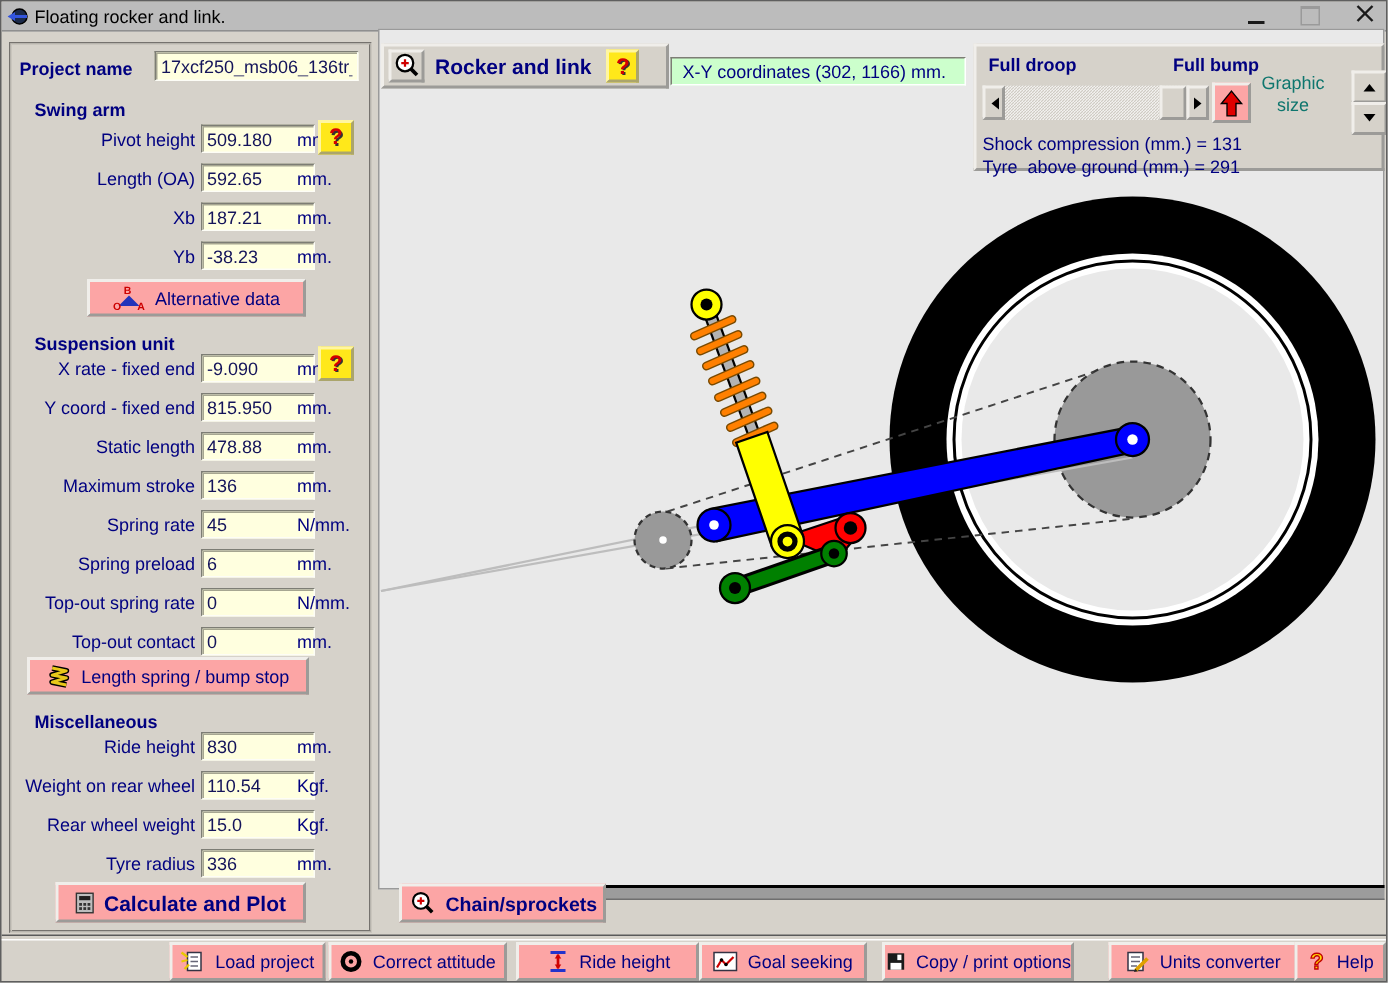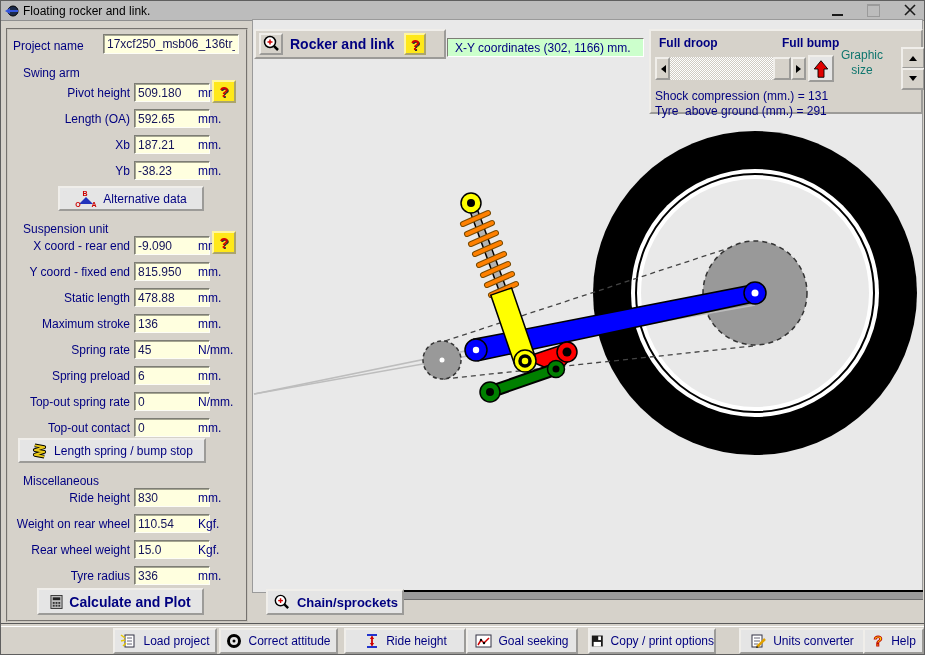--- a/index.html
+++ b/index.html
@@ -6,27 +6,27 @@
   #win{position:relative;width:925px;height:655px;background:#D6D2CA;font-family:"Liberation Sans",sans-serif;
        box-sizing:border-box;border:1px solid #5f5f5f;overflow:hidden;}
   
   .titlebar{position:absolute;left:0;top:0;width:100%;height:19px;background:#BCBCBC;border-bottom:1px solid #8f8f8f;
             display:flex;align-items:center;}
   .appicon{margin:1px 4px 0 4px;display:inline-flex;}
   .title{font-size:12px;color:#000;}
   .tbtns{position:absolute;right:8px;top:2px;display:flex;gap:24px;align-items:center;height:15px;}
   .minglyph{width:11px;height:2px;background:#1a1a1a;margin-top:9px;}
   .maxglyph{width:11px;height:10px;border:1px solid #9a9a9a;border-top:2px solid #9a9a9a;}
-  .btn{background:#e5e5e5;border:2px outset #f0eeea;display:flex;align-items:center;justify-content:center;
+  .btn{background:#fca5a5;border:2px outset #f0eeea;display:flex;align-items:center;justify-content:center;
        gap:6px;color:#000080;font-size:12px;box-sizing:border-box;cursor:default;}
   .btn span{white-space:nowrap;}
   
   .panel{position:absolute;left:5px;top:27px;width:242px;height:594px;border:2px groove #c9c5bd;box-sizing:border-box;}
   .lbl{position:absolute;color:#000080;font-size:12px;white-space:nowrap;}
-  .hdr{font-weight:normal;}
+  .hdr{font-weight:bold;}
   .row{position:absolute;left:5px;width:242px;height:21px;}
   .rl{position:absolute;left:2px;width:122px;text-align:right;color:#000080;font-size:12px;top:3px;white-space:nowrap;}
   .field{position:absolute;left:128px;top:0;width:76px;height:19px;background:#FFFFDF;color:#14145a;
          border:1px solid;border-color:#7d7d75 #fdfdf6 #fdfdf6 #7d7d75;box-shadow:inset 1px 1px 0 rgba(0,0,0,.35);
          font:12px "Liberation Sans",sans-serif;padding:0 3px;box-sizing:border-box;outline:none;}
   .ru{position:absolute;left:192px;top:3px;color:#000080;font-size:12px;}
   .helpbtn{position:absolute;width:24px;height:23px;background:#FFE81A;border:2px outset #fff6a0;
            color:#D40000;font-weight:bold;font-size:15px;display:flex;align-items:center;justify-content:center;
            text-shadow:1px 1px 0 #333;box-sizing:border-box;}
   
@@ -137,21 +137,21 @@
       <text x="10" y="6" font-size="7" font-weight="bold" fill="#cc0000" text-anchor="middle" font-family="Liberation Sans,sans-serif">B</text>
       <text x="3" y="16.5" font-size="7" font-weight="bold" fill="#cc0000" text-anchor="middle" font-family="Liberation Sans,sans-serif">O</text>
       <text x="19" y="16.5" font-size="7" font-weight="bold" fill="#cc0000" text-anchor="middle" font-family="Liberation Sans,sans-serif">A</text>
     </svg>
     <span>Alternative data</span>
   </div>
 
   <span class="lbl hdr" style="left:22px;top:221px">Suspension unit</span>
 
   <div class="row" style="top:235px">
-    <span class="rl">X coord - rear end</span>
+    <span class="rl">X rate - fixed end</span>
     <input class="field" value="-9.090" style="">
     <span class="ru">mm.</span>
   </div>
   <div class="row" style="top:261px">
     <span class="rl">Y coord - fixed end</span>
     <input class="field" value="815.950" style="">
     <span class="ru">mm.</span>
   </div>
   <div class="row" style="top:287px">
     <span class="rl">Static length</span>

